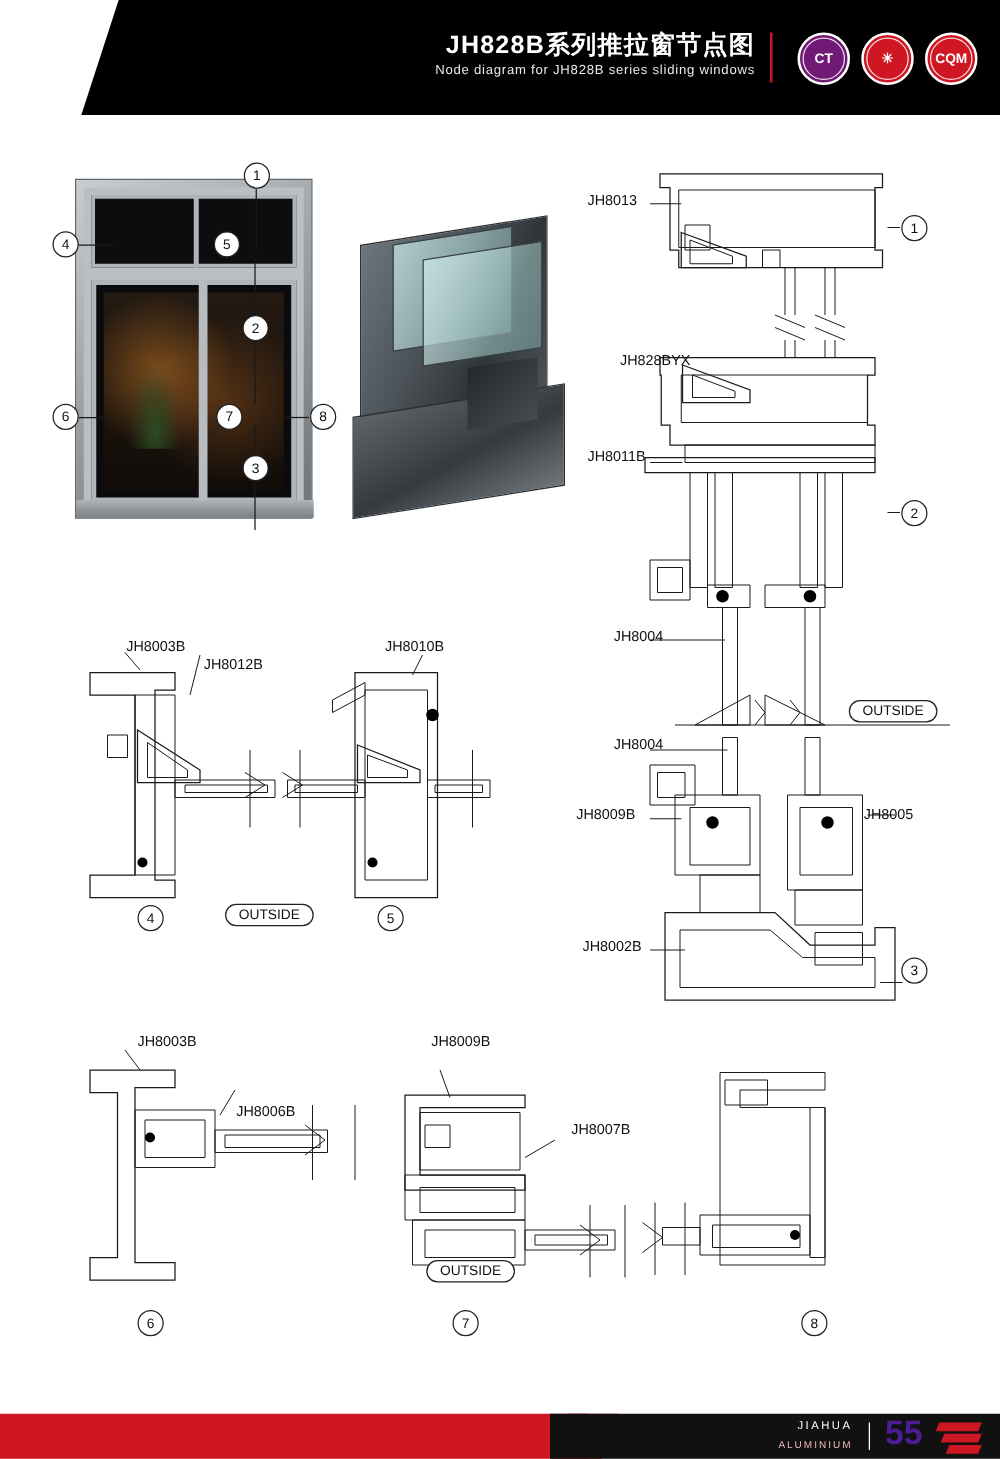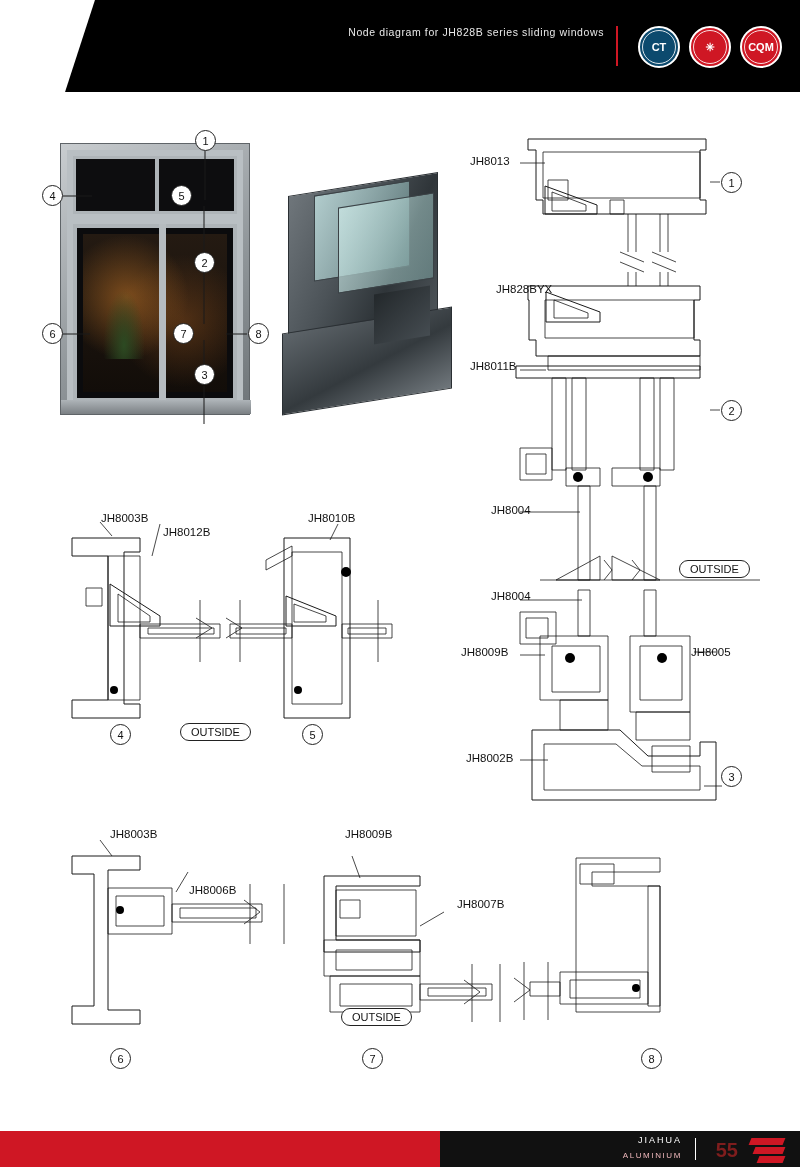--- a/index.html
+++ b/index.html
@@ -34,21 +34,21 @@
   }
   .logos {
     position:absolute; right:18px; top:26px; display:flex; gap:9px; align-items:center;
   }
   .logo-badge {
     width:42px; height:42px; border-radius:50%;
     display:flex; align-items:center; justify-content:center;
     font-size:8px; font-weight:bold; color:#fff; line-height:1;
     text-align:center;
   }
-  .logo-cn1 { background:#0c4a6e; border:2px solid #fff; }
+  .logo-cn1 { background:#701a75; border:2px solid #fff; }
   .logo-cn2 { background:#cf1724; border:2px solid #fff; }
   .logo-cn3 { background:#cf1724; border:2px solid #fff; }
   .logo-badge .inner {
     width:34px; height:34px; border-radius:50%; border:1.4px solid rgba(255,255,255,.85);
     display:flex; align-items:center; justify-content:center; font-size:11px;
   }
 
   
   .lbl {
     position:absolute; font-size:11.5px; color:#111; white-space:nowrap;
@@ -157,35 +157,36 @@
   }
   .footer .brand {
     position:absolute; right:118px; bottom:6px; text-align:right; color:#fff; line-height:11px;
   }
   .footer .brand .b1 { font-size:9px; letter-spacing:2px; font-weight:normal; }
   .footer .brand .b2 { font-size:8px; letter-spacing:1.6px; color:#f0b9bd; margin-top:4px; }
   .footer .pipe {
     position:absolute; right:104px; bottom:7px; width:1px; height:22px; background:#fff;
   }
   .footer .pageno {
-    position:absolute; right:62px; bottom:5px; color:#7f1d1d; font-size:20px; font-weight:bold;
+    position:absolute; right:62px; bottom:5px; color:#4c1d95; font-size:27px; font-weight:bold;
   }
   .footer .mark {
     position:absolute; right:8px; bottom:4px; width:46px; height:28px;
   }
   .footer .mark i {
     position:absolute; display:block; background:#cf1724; height:7px; transform:skewX(-22deg);
   }
 </style>
 </head>
 <body>
 
 <div class="header">
   <div class="skew-left"></div>
   <div class="titles">
+    <div class="title-cn">JH828B系列推拉窗节点图</div>
     <div class="title-en">Node diagram for JH828B series sliding windows</div>
   </div>
   <div class="divider"></div>
   <div class="logos">
     <div class="logo-badge logo-cn1">
       <div class="inner">CT</div>
     </div>
     <div class="logo-badge logo-cn2">
       <div class="inner">✳</div>
     </div>

